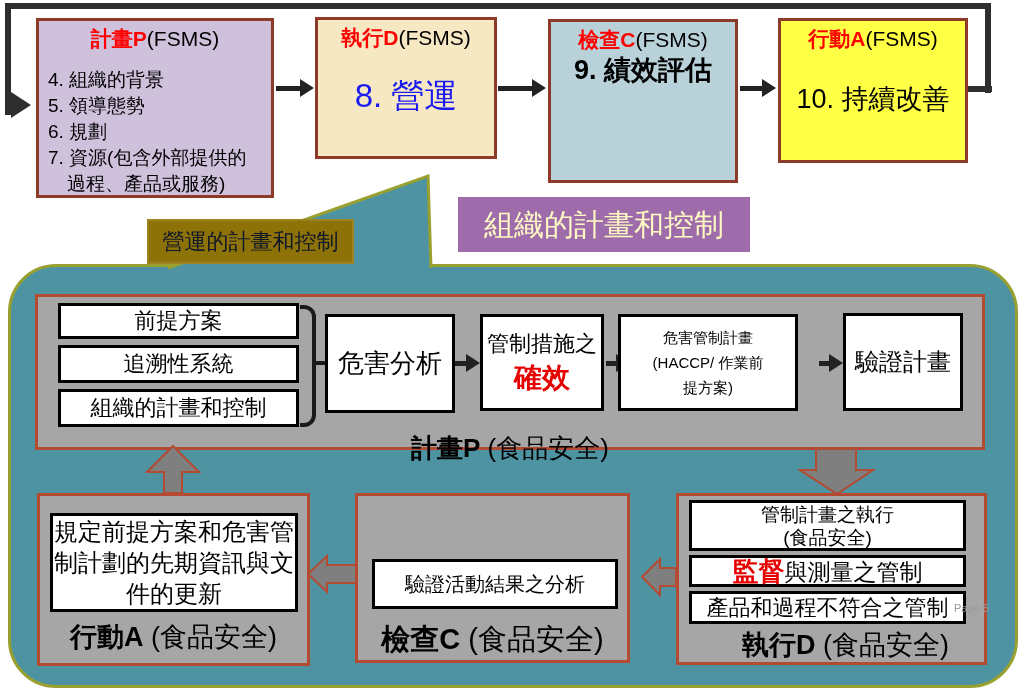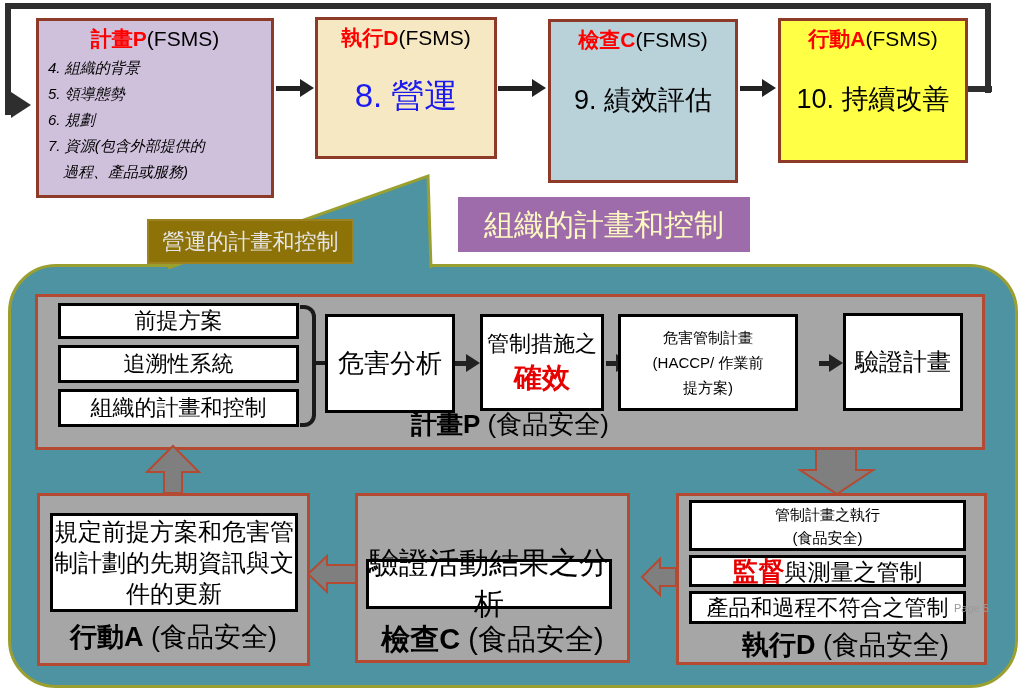--- a/index.html
+++ b/index.html
@@ -4,35 +4,35 @@
 <style>
   html,body{margin:0;padding:0;background:#ffffff;}
   .stage{position:relative;width:1024px;height:690px;background:#ffffff;overflow:hidden;
          font-family:"Liberation Sans","DejaVu Sans",sans-serif;color:#000;}
   .abs{position:absolute;}
   
   .tbox{position:absolute;box-sizing:border-box;border:3px solid #8e3a28;text-align:center;}
   .tbox .ttl{margin-top:6px;font-size:21px;line-height:24px;color:#000;}
   .tbox .ttl b{color:#ff0000;font-weight:700;}
   .b-plan{left:36px;top:18px;width:238px;height:180px;background:#cfc0dc;}
-  .b-plan .bdy{text-align:left;font-size:15px;line-height:26px;margin:4px 0 0 9px;white-space:pre-line;font-style:italic;}
+  .b-plan .bdy{text-align:left;font-size:19px;line-height:26px;margin:16px 0 0 9px;white-space:pre-line;}
   .b-do{left:315px;top:17px;width:182px;height:142px;background:#f7e8c4;}
   .b-do .bdy{font-size:33px;margin-top:24px;color:#1b1bf0;font-weight:400;}
   .b-check{left:548px;top:19px;width:190px;height:164px;background:#b9d2da;}
-  .b-check .bdy{font-size:27px;margin-top:30px;}
+  .b-check .bdy{font-size:27px;font-weight:bold;}
   .b-act{left:778px;top:18px;width:190px;height:145px;background:#ffff45;}
   .b-act .bdy{font-size:27px;margin-top:30px;}
   
   .hshaft{position:absolute;height:5px;background:#222;}
   .hhead{position:absolute;width:0;height:0;border-top:9px solid transparent;border-bottom:9px solid transparent;border-left:14px solid #222;}
   .loopseg{position:absolute;background:#2e2e2e;}
   
   .teal{left:8px;top:264px;width:1010px;height:424px;background:#4e93a2;border:3px solid #99a02f;border-radius:48px;box-sizing:border-box;}
   .co-olive{left:147px;top:219px;width:207px;height:45px;background:#8d7208;border:2px solid #9c8220;box-sizing:border-box;
-            color:#e5e5e5;font-size:22px;line-height:41px;text-align:center;}
+            color:#0f172a;font-size:22px;line-height:41px;text-align:center;}
   .co-purple{left:458px;top:197px;width:292px;height:55px;background:#9e6bab;color:#fef9c3;font-size:30px;line-height:55px;text-align:center;}
   
   .gbox{position:absolute;background:#a6a6a6;border:3px solid #b44a32;box-sizing:border-box;}
   .wbox{position:absolute;background:#ffffff;border:3px solid #000;box-sizing:border-box;
         display:flex;align-items:center;justify-content:center;text-align:center;white-space:pre-line;}
   .seclabel{position:absolute;left:0;right:0;text-align:center;font-size:26px;line-height:30px;color:#000;}
   .seclabel b{font-weight:700;}
   .rd{color:#e60000;font-weight:700;}
   .bracket{position:absolute;border:4px solid #1a1a1a;border-left:none;border-radius:0 12px 12px 0;box-sizing:border-box;}
   .tie{position:absolute;background:#1a1a1a;}
@@ -98,48 +98,48 @@
       <span><span>管制措施之</span><br><span class="rd" style="font-size:28px;">確效</span></span>
     </div>
     <div class="hshaft" style="left:568px;top:64px;width:12px;"></div>
     <div class="hhead" style="left:578px;top:57px;"></div>
     <div class="wbox" style="left:580px;top:17px;width:180px;height:97px;font-size:15px;line-height:25px;">危害管制計畫
 (HACCP/ 作業前
 提方案)</div>
     <div class="hshaft" style="left:781px;top:64px;width:12px;"></div>
     <div class="hhead" style="left:791px;top:57px;"></div>
     <div class="wbox" style="left:805px;top:16px;width:120px;height:98px;font-size:24px;">驗證計畫</div>
-    <div class="seclabel" style="top:112px;"><b>計畫P</b><span> (食品安全)</span></div>
+    <div class="seclabel" style="top:136px;"><b>計畫P</b><span> (食品安全)</span></div>
   </div>
 
   <svg class="abs" style="left:798px;top:448px;" width="78" height="48">
     <polygon points="18,1 58,1 58,22 75,22 39,46 2,22 18,22" fill="#7f7f7f" stroke="#b44a32" stroke-width="2"></polygon>
   </svg>
   <svg class="abs" style="left:640px;top:556px;" width="38" height="42">
     <polygon points="2,21 20,3 20,12 36,12 36,30 20,30 20,39" fill="#7f7f7f" stroke="#b44a32" stroke-width="2"></polygon>
   </svg>
   <svg class="abs" style="left:306px;top:553px;" width="52" height="42">
     <polygon points="2,21 21,3 21,12 50,12 50,30 21,30 21,39" fill="#7f7f7f" stroke="#b44a32" stroke-width="2"></polygon>
   </svg>
   <svg class="abs" style="left:145px;top:444px;" width="56" height="51">
     <polygon points="28,2 54,28 37,28 37,49 19,49 19,28 2,28" fill="#7f7f7f" stroke="#b44a32" stroke-width="2"></polygon>
   </svg>
 
   <div class="gbox" style="left:676px;top:493px;width:311px;height:172px;">
-    <div class="wbox" style="left:10px;top:4px;width:277px;height:51px;font-size:15px;line-height:23px;">管制計畫之執行
+    <div class="wbox" style="left:10px;top:4px;width:277px;height:51px;font-size:19px;line-height:23px;">管制計畫之執行
 (食品安全)</div>
     <div class="wbox" style="left:10px;top:59px;width:277px;height:32px;font-size:23px;">
       <span><span class="rd" style="font-size:26px;">監督</span><span>與測量之管制</span></span>
     </div>
     <div class="wbox" style="left:10px;top:95px;width:277px;height:33px;font-size:22px;">產品和過程不符合之管制</div>
     <div class="seclabel" style="top:134px;font-size:27px;padding-left:28px;"><b>執行D</b><span> (食品安全)</span></div>
   </div>
 
   <div class="gbox" style="left:355px;top:493px;width:275px;height:170px;">
-    <div class="wbox" style="left:8px;top:63px;width:246px;height:50px;font-size:30px;">驗證活動結果之分析</div>
+    <div class="wbox" style="left:14px;top:63px;width:246px;height:50px;font-size:20px;">驗證活動結果之分析</div>
     <div class="seclabel" style="top:128px;font-size:29px;"><b>檢查C</b><span> (食品安全)</span></div>
   </div>
 
   <div class="gbox" style="left:37px;top:493px;width:273px;height:173px;">
     <div class="wbox" style="left:10px;top:17px;width:248px;height:99px;font-size:24px;line-height:31px;">規定前提方案和危害管
 制計劃的先期資訊與文
 件的更新</div>
     <div class="seclabel" style="top:126px;font-size:27px;"><b>行動A</b><span> (食品安全)</span></div>
   </div>
 

